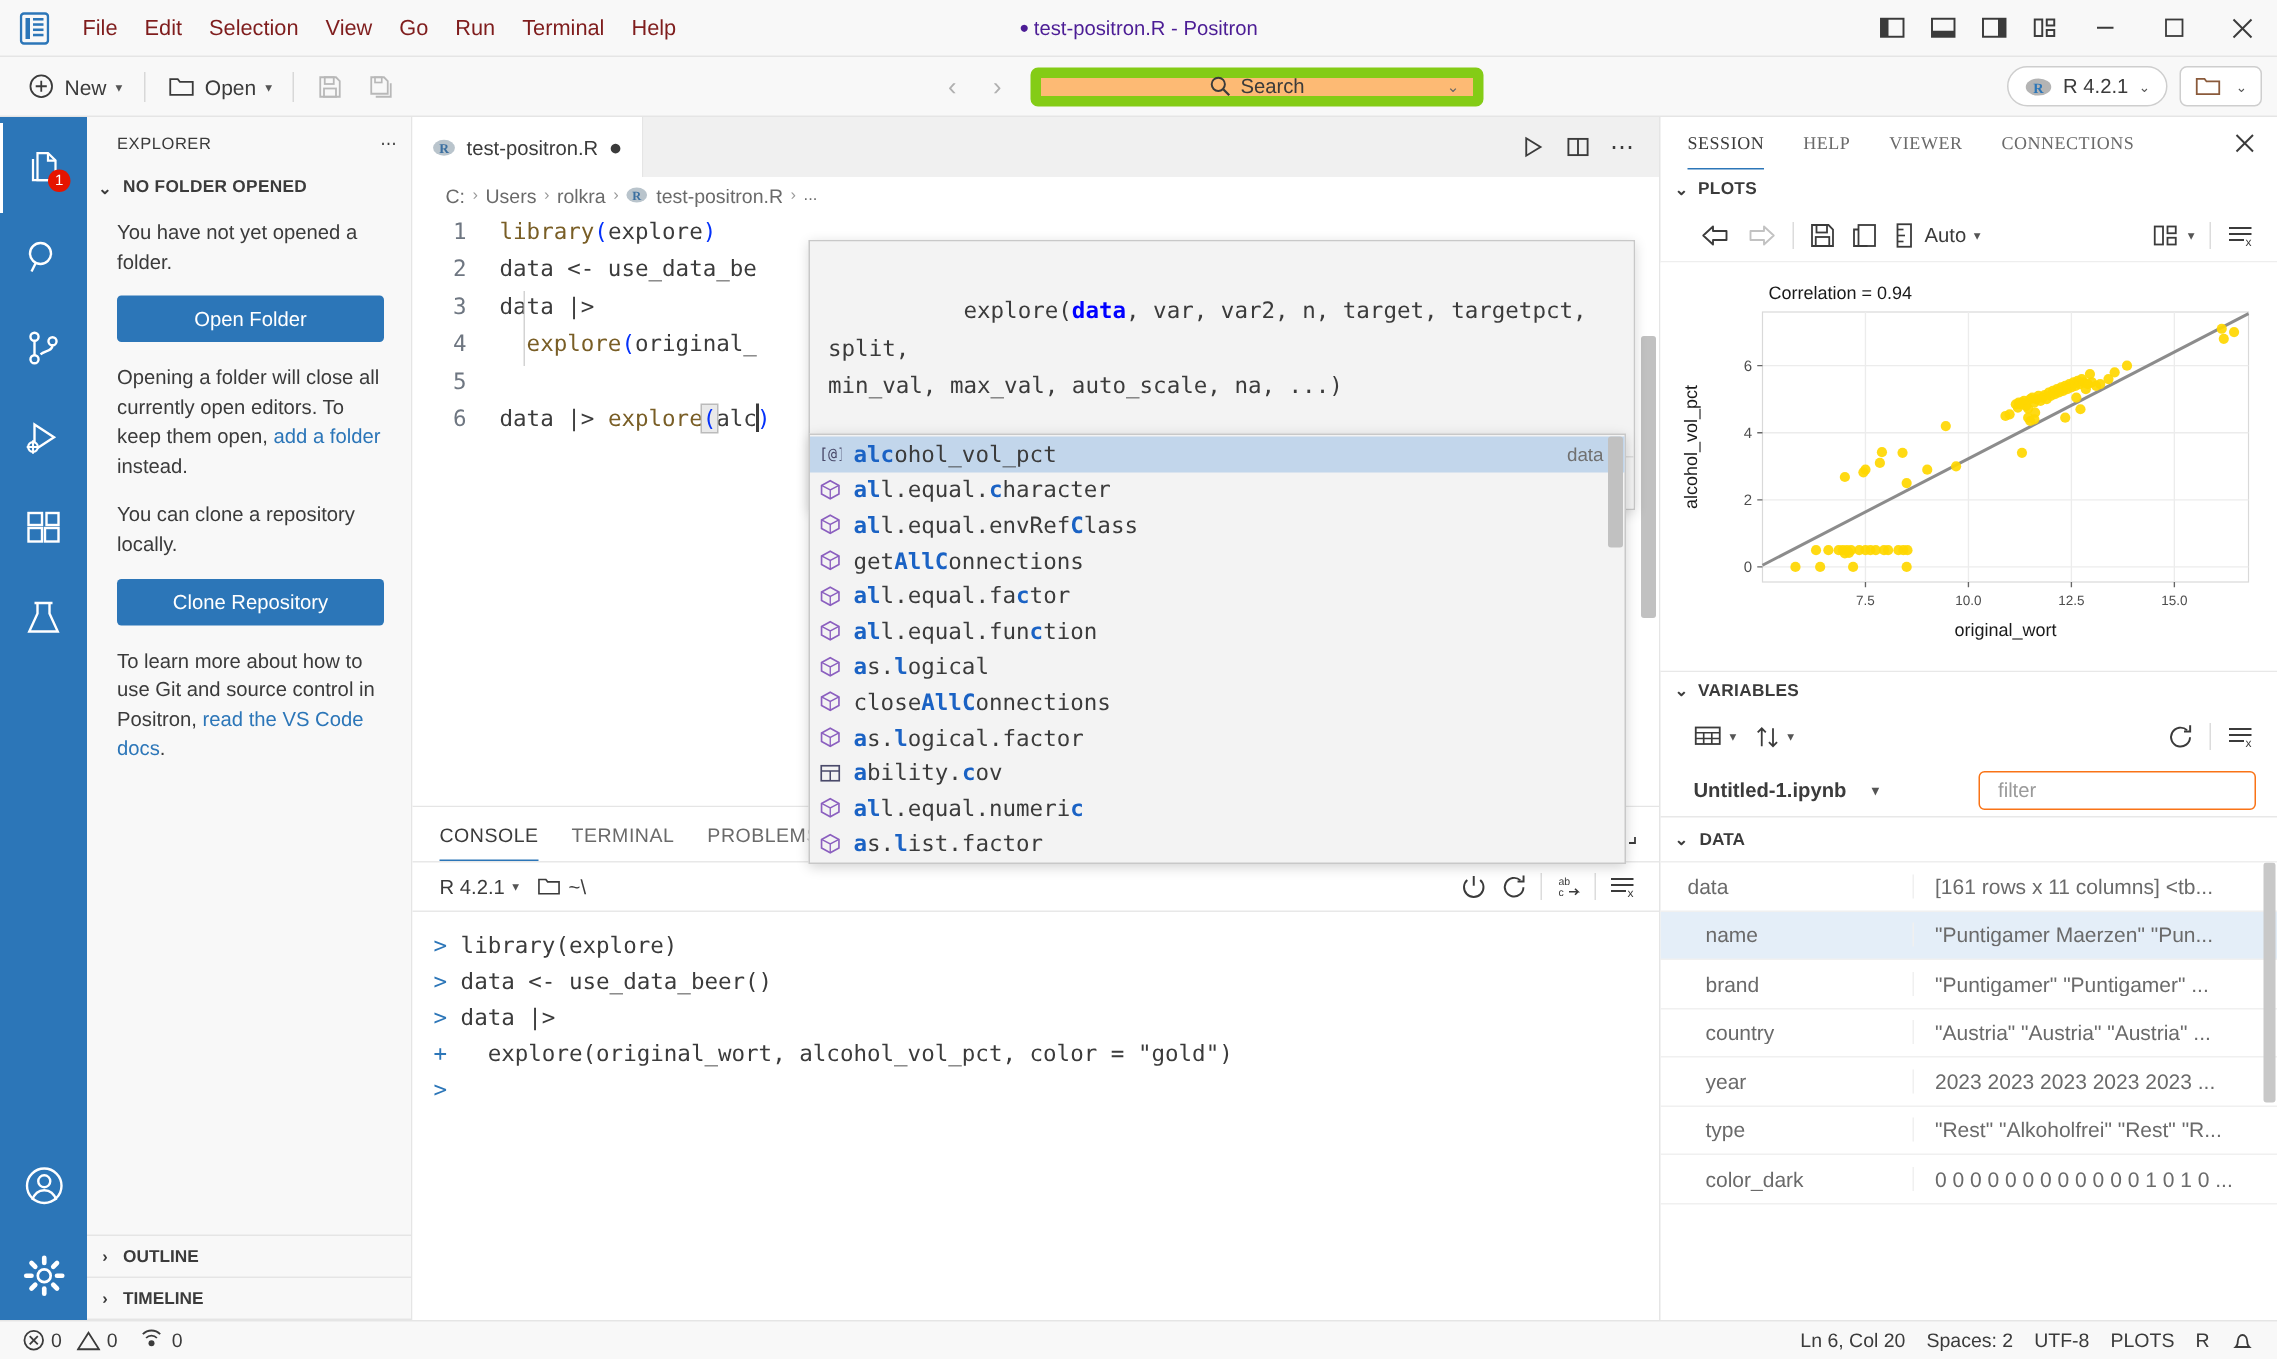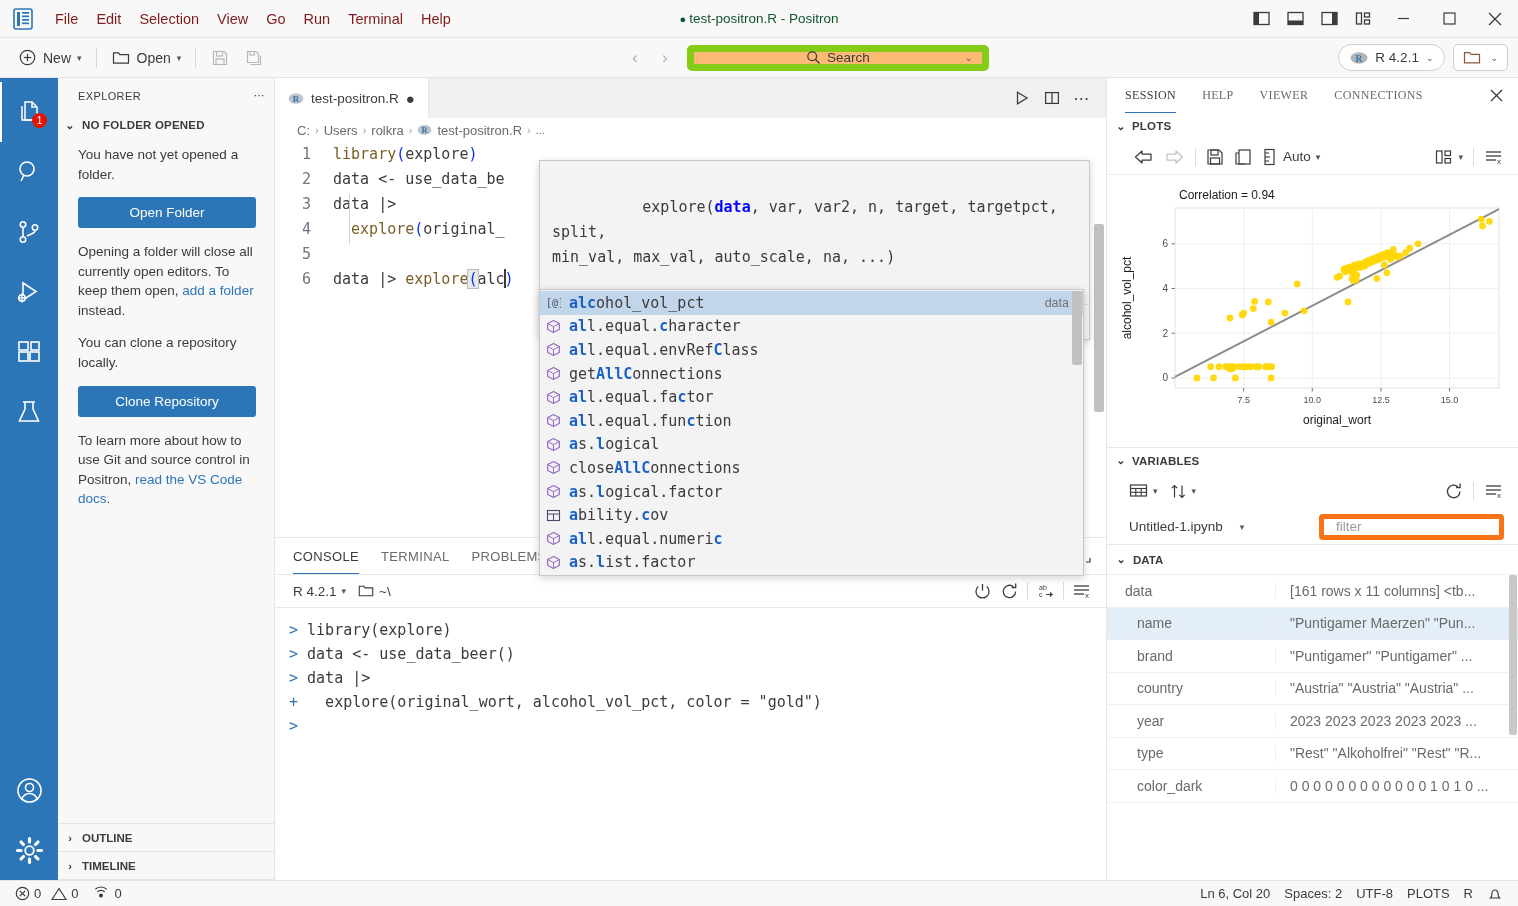--- a/index.html
+++ b/index.html
@@ -23,21 +23,21 @@
   }
   .logo-box { width: 46px; display:flex; align-items:center; justify-content:center; }
   .menu { display: flex; align-items: center; gap: 0px; }
   .menu-item {
     font-size: 14.5px; color: #7f1d1d;
     padding: 4px 9px; border-radius: 4px; cursor: default;
     white-space: nowrap;
   }
   .win-title {
     position: absolute; left: 0; right: 0; text-align: center;
-    font-size: 13.5px; color: #14532d; pointer-events: none;
+    font-size: 13.5px; color: #4c1d95; pointer-events: none;
   }
   .win-title .dot { font-size: 11px; vertical-align: middle; margin-right: 3px; }
   .title-right { margin-left: auto; display: flex; align-items: center; height: 100%; }
   .layout-btn { width: 34px; height: 38px; display:flex; align-items:center; justify-content:center; }
   .win-ctl { width: 46px; height: 38px; display:flex; align-items:center; justify-content:center; }
 
   
   .toolbar {
     height: 40px; flex: 0 0 40px;
     background: #f8f8f8;
@@ -247,23 +247,23 @@
   .pt-sep { width:1px; height:18px; background:#dcdcdc; }
   .pt-auto { display:flex; align-items:center; gap:5px; font-size:13.5px; color:#3b3b3b; }
   .plot-area { flex: 0 0 272px; display:flex; align-items:center; justify-content:center; background: #fff; position: relative; overflow:hidden; }
 
   .vars-toolbar { height: 36px; flex:0 0 36px; display:flex; align-items:center; gap: 12px; padding: 0 14px 0 22px; }
   .vt-right { margin-left:auto; display:flex; align-items:center; gap:10px; }
   .vars-filterrow {
     height: 36px; flex:0 0 36px; display:flex; align-items:center; gap: 12px; padding: 0 14px 0 22px;
     border-bottom: 1px solid #e8e8e8;
   }
-  .vars-session { font-size: 13.5px; color:#3b3b3b; display:flex; align-items:center; gap:17px; }
+  .vars-session { font-size: 13.5px; color:#3b3b3b; display:flex; align-items:center; gap:17px;font-weight:bold; }
   .vars-filter {
-    margin-left: auto; width: 185px; height: 26px; border:5px solid #f97316; border-radius: 4px;
+    margin-left: auto; width: 185px; height: 26px; border:1px solid #f97316; border-radius: 4px;
     background: #fff; font-size: 13.5px; color:#9a9a9a; display:flex; align-items:center; padding-left: 12px;
   }
   .vars-data-head {
     height: 30px; flex: 0 0 30px; display: flex; align-items:center; gap: 4px;
     padding-left: 6px; font-size: 11.5px; font-weight: bold; color:#3b3b3b;
     border-bottom:1px solid #eee;
   }
   .vars-list { flex: 1 1 auto; overflow: hidden; min-height:0; position: relative; }
   .var-row { height: 32.5px; display: flex; align-items: center; border-bottom: 1px solid #f0f0f0; font-size: 14px; color: #6a6a6a; }
   .var-row.sel { background: #e4eef8; }

